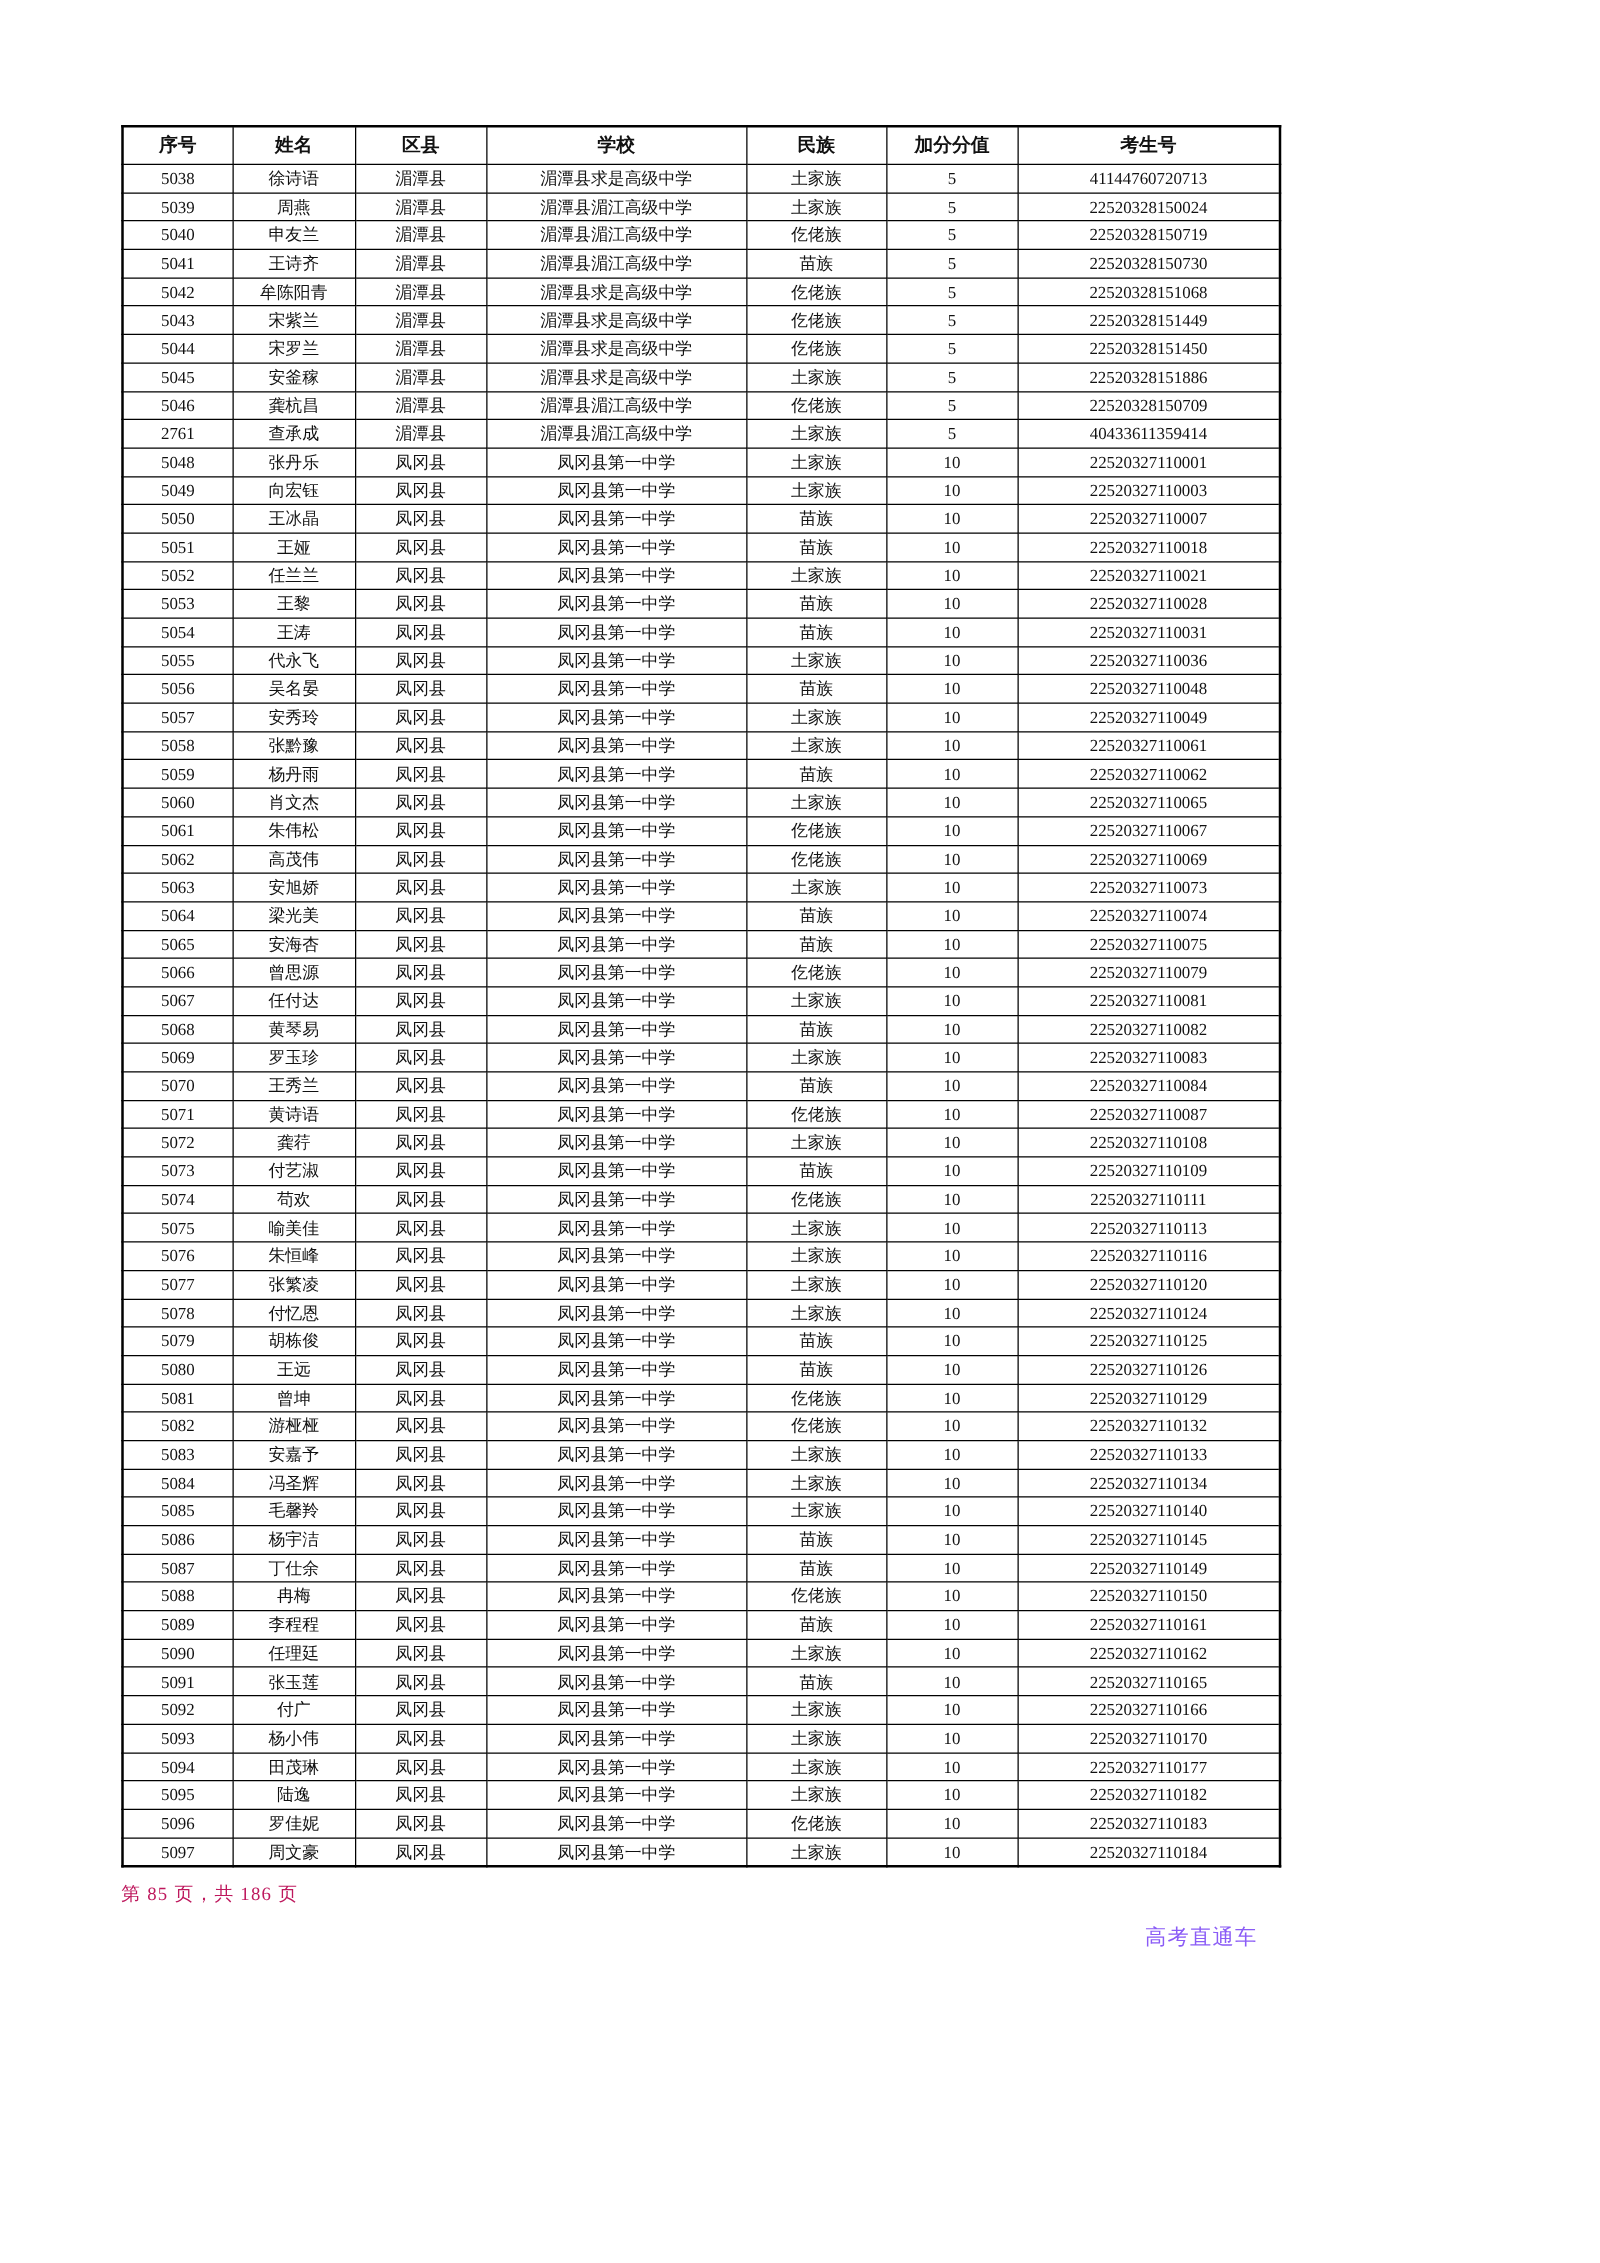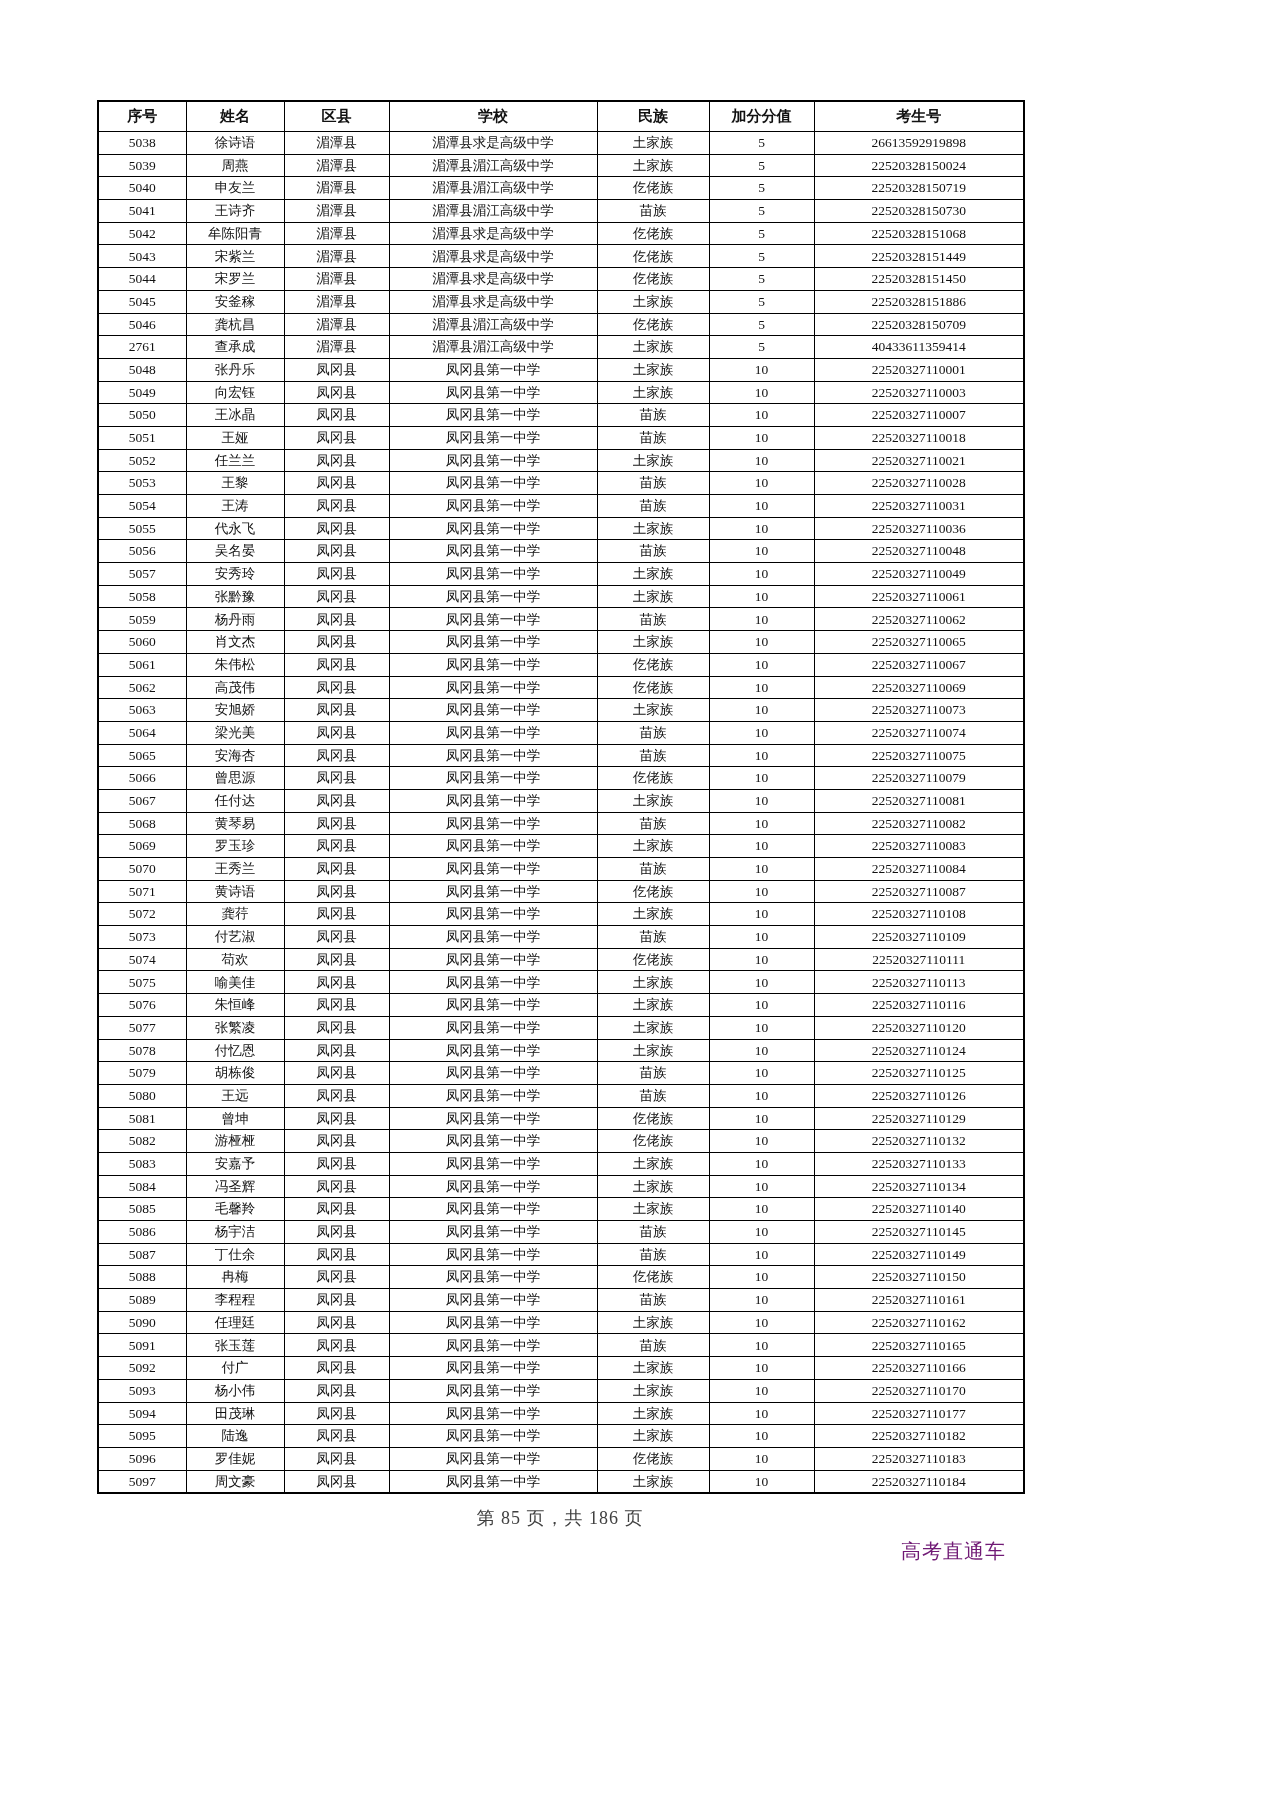--- a/index.html
+++ b/index.html
@@ -47,31 +47,30 @@
     line-height: 1;
   }
   table.roster {
     border: 2px solid #000000;
   }
   .page-footer {
     position: absolute;
     left: 97px;
     top: 1506px;
     width: 926px;
-    text-align: center;
-    font-size: 18px;
-    color: #404040;
+    font-size: 15px;
+    color: #be185d;
     letter-spacing: 1px;
   }
   .watermark {
     position: absolute;
     right: 58px;
     top: 1538px;
-    font-size: 20px;
-    color: #701a75;
+    font-size: 17px;
+    color: #8b5cf6;
     font-family: "Liberation Sans", "DejaVu Sans", sans-serif;
     letter-spacing: 1px;
   }
 </style>
 </head>
 <body>
 
 <div class="page">
 
   <div class="table-wrap">
@@ -97,21 +96,21 @@
           </tr>
       </thead>
       <tbody>
           <tr>
             <td>5038</td>
             <td>徐诗语</td>
             <td>湄潭县</td>
             <td>湄潭县求是高级中学</td>
             <td>土家族</td>
             <td>5</td>
-            <td>26613592919898</td>
+            <td>41144760720713</td>
           </tr>
           <tr>
             <td>5039</td>
             <td>周燕</td>
             <td>湄潭县</td>
             <td>湄潭县湄江高级中学</td>
             <td>土家族</td>
             <td>5</td>
             <td>22520328150024</td>
           </tr>

